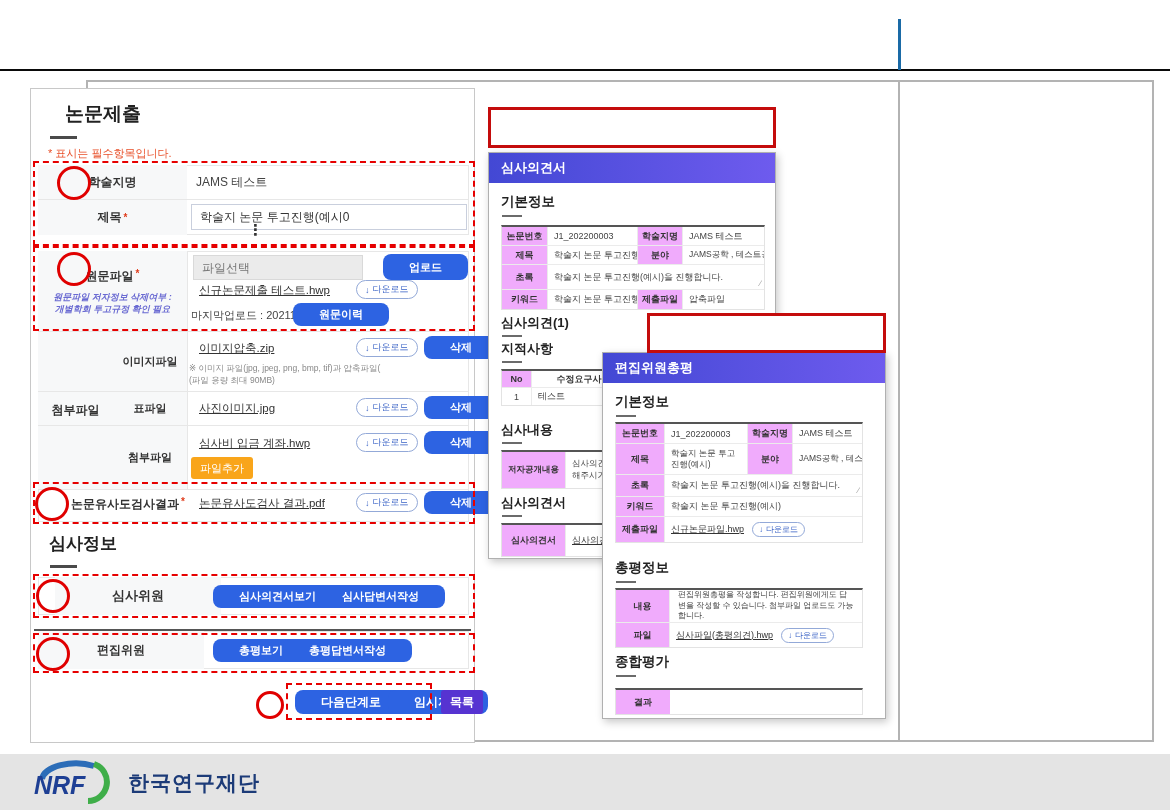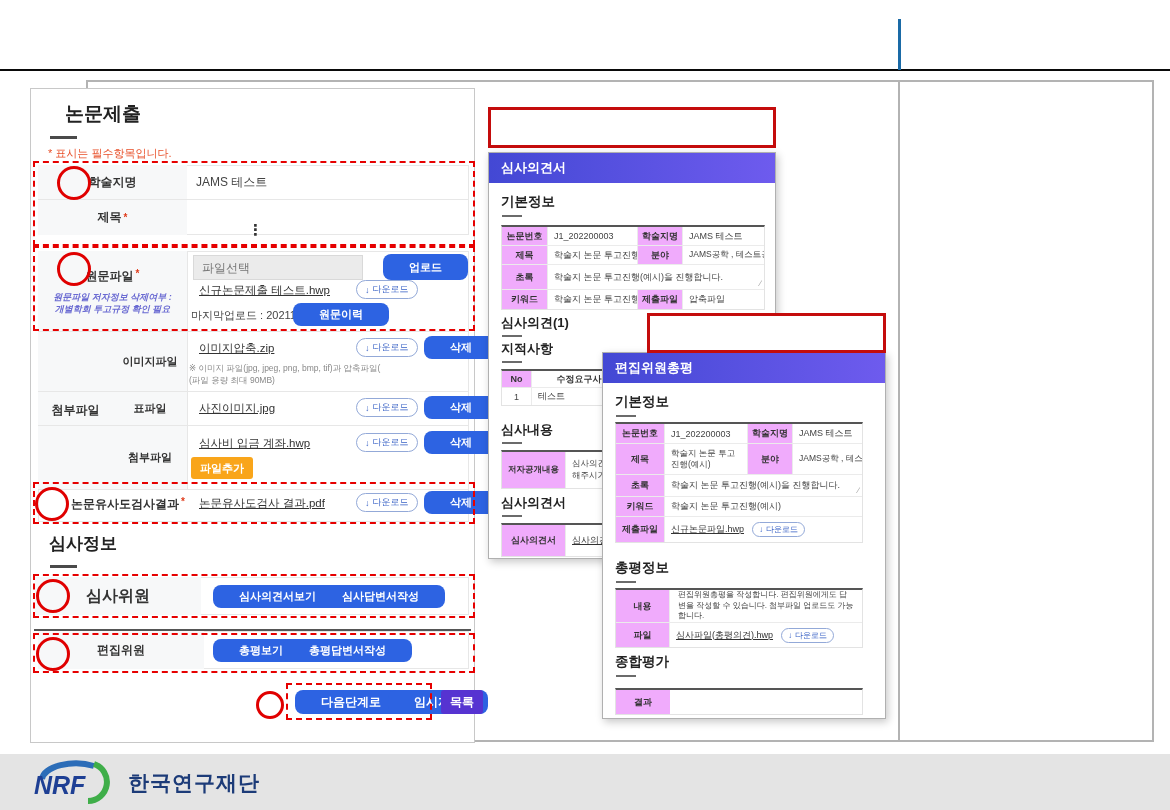--- a/index.html
+++ b/index.html
@@ -7,21 +7,21 @@
          font-family:"Liberation Sans","DejaVu Sans",sans-serif;color:#333;}
   .abs{position:absolute;}
   .lbl{background:#f7f8f9;display:flex;align-items:center;justify-content:center;
        font-weight:bold;color:#333;}
   .hline{background:#e7e7e7;}
   .vline{background:#e7e7e7;}
   .outline{border:1px solid #e7e7e7;box-sizing:border-box;}
   .btn-blue{background:#2d63e2;color:#fff;font-weight:bold;font-size:11px;border:none;
             border-radius:8px;display:inline-flex;align-items:center;justify-content:center;
             padding:0 26px;cursor:pointer;white-space:nowrap;}
-  .btn-orange{background:#f9a51a;color:#fff;font-weight:bold;font-size:11px;border:none;
+  .btn-orange{background:#f9a51a;color:#fff;font-weight:normal;font-size:11px;border:none;
             border-radius:3px;display:inline-flex;align-items:center;justify-content:center;
             padding:0 9px;cursor:pointer;white-space:nowrap;}
   .btn-purple{background:#5633d1;color:#fff;font-weight:bold;font-size:11px;border:none;
             border-radius:3px;display:inline-flex;align-items:center;justify-content:center;
             padding:0 9px;cursor:pointer;white-space:nowrap;}
   .pill{display:inline-flex;align-items:center;gap:3px;border:1px solid #93a9d8;color:#3a63c6;
         background:#fff;border-radius:10px;font-size:9px;padding:2px 8px;white-space:nowrap;cursor:pointer;}
   .pill.sm{font-size:8px;padding:1px 6px;}
   .link{font-size:11.5px;color:#333;text-decoration:underline;white-space:nowrap;cursor:pointer;}
   .link.sm{font-size:9px;}
@@ -69,20 +69,21 @@
     <div class="abs" style="left:17px;top:57px;font-size:11px;color:#e8502a;">* 표시는 필수항목입니다.</div>
 
     <div class="abs outline" style="left:7px;top:76px;width:431px;height:70px;"></div>
     <div class="abs lbl" style="left:7px;top:76px;width:149px;height:35px;font-size:12px;">학술지명</div>
     <div class="abs ftxt" style="left:165px;top:85px;">JAMS 테스트</div>
     <div class="abs hline" style="left:7px;top:110px;width:431px;height:1px;"></div>
     <div class="abs lbl" style="left:7px;top:111px;width:149px;height:35px;font-size:12px;">
       <span>제목</span>
         <span class="req">*</span>
     </div>
+    <input class="abs fld" style="left: 160px; top: 115px; width: 276px; height: 26px;" value="학술지 논문 투고진행(예시0">
     <div class="abs" style="left:217px;top:132px;font-size:15px;font-weight:bold;color:#333;">⋮</div>
 
     <div class="dashed-box" style="left:2px;top:72px;width:442px;height:85px;"></div>
     <div class="circle" style="left:26px;top:77px;width:34px;height:34px;"></div>
 
     <div class="abs outline" style="left:7px;top:162px;width:431px;height:271px;"></div>
     <div class="abs vline" style="left:156px;top:162px;width:1px;height:238px;"></div>
 
     <div class="abs lbl" style="left:7px;top:162px;width:149px;height:80px;flex-direction:column;justify-content:center;">
       <div style="font-size:12px;"><span>원문파일</span><span class="req">*</span></div>
@@ -146,21 +147,21 @@
     </div>
     <div class="abs btn-blue" style="left:393px;top:402px;height:23px;">삭제</div>
 
     <div class="dashed-box" style="left:2px;top:393px;width:442px;height:42px;"></div>
     <div class="circle" style="left:4px;top:398px;width:34px;height:34px;"></div>
 
     <div class="abs sec-title" style="left:18px;top:443px;font-size:17px;">심사정보</div>
     <div class="abs sec-dash" style="left:19px;top:476px;width:27px;height:3px;background:#4a4a4a;"></div>
 
     <div class="abs outline" style="left:7px;top:488px;width:431px;height:38px;"></div>
-    <div class="abs lbl" style="left:4px;top:488px;width:166px;height:38px;font-size:16px;">심사위원</div>
+    <div class="abs lbl" style="left:24px;top:488px;width:166px;height:38px;font-size:13px;">심사위원</div>
     <div class="abs btn-blue" style="left:182px;top:496px;height:23px;">심사의견서보기</div>
     <div class="abs btn-blue" style="left:285px;top:496px;height:23px;">심사답변서작성</div>
 
     <div class="dashed-box" style="left:2px;top:485px;width:442px;height:44px;"></div>
     <div class="circle" style="left:5px;top:490px;width:34px;height:34px;"></div>
 
     <div class="abs" style="left:3px;top:540px;width:437px;height:2px;background:#555;"></div>
     <div class="abs outline" style="left:7px;top:542px;width:431px;height:38px;"></div>
     <div class="abs lbl" style="left:7px;top:542px;width:166px;height:38px;font-size:12px;">편집위원</div>
     <div class="abs btn-blue" style="left:182px;top:550px;height:23px;">총평보기</div>

